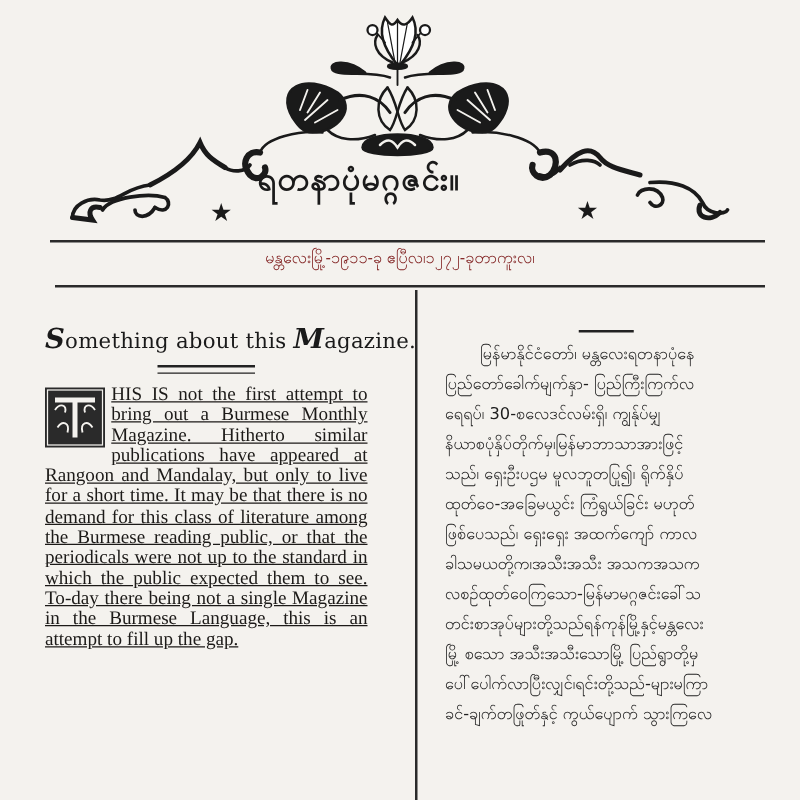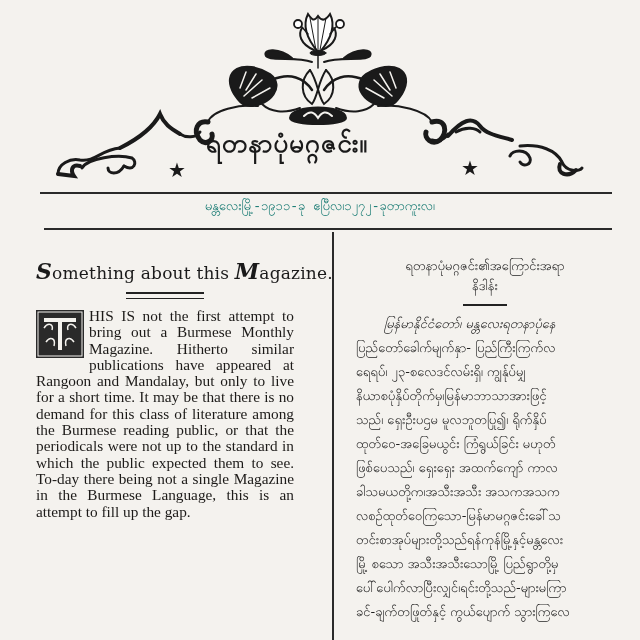--- a/index.html
+++ b/index.html
@@ -15,21 +15,21 @@
   .title-my {
     position:absolute; left:206px; top:126px;
     font-size:26px; font-weight:bold; letter-spacing:1px;
     font-family:"DejaVu Sans", sans-serif; color:#1a1a1a;
     white-space:nowrap;
   }
   .star { position:absolute; font-size:20px; color:#1a1a1a; line-height:1; }
   .rule { position:absolute; background:#2a2a2a; }
   .dateline {
     position:absolute; left:0; width:640px; top:197px; text-align:center;
-    font-family:Liberation Mono, monospace; font-size:13px; color:#0f766e;
+    font-family:Liberation Sans, sans-serif; font-size:13px; color:#7f1d1d;
     white-space:nowrap;
   }
   .col-divider { position:absolute; left:332px; top:232px; width:2px; height:408px; background:#2a2a2a; }
 
   .left-col { position:absolute; left:36px; top:258px; width:258px; }
   .article-title {
     text-align:center; font-family:"DejaVu Serif", serif;
     font-size:17px; letter-spacing:0.2px; color:#1a1a1a; white-space:nowrap;
   }
   .article-title .fancy { font-size:22px; font-weight:bold; font-style:italic; }
@@ -123,42 +123,38 @@
   <div class="rule" style="left:44px;top:228px;width:568px;height:2px;"></div>
 
   <div class="col-divider"></div>
 
   <div class="left-col">
     <div class="article-title">
       <span class="fancy">S</span><span>omething about this </span><span class="fancy">M</span><span>agazine.</span>
     </div>
     <div class="title-rule"></div>
     <div class="body-en">
-      <p style="margin:0;">
+      <p style="margin:0;text-decoration:underline;">
         <span class="dropcap">
           <svg width="48" height="48" viewBox="0 0 48 48">
             <rect x="2" y="2" width="44" height="44" fill="none" stroke="#f4f2ee" stroke-width="1"></rect>
             <path d="M8 10 L40 10 M24 10 L24 40" stroke="#f4f2ee" stroke-width="4"></path>
             <path d="M8 18 C12 12 18 14 16 20 M40 18 C36 12 30 14 32 20 M10 32 C14 26 20 28 18 36 M38 32 C34 26 28 28 30 36" stroke="#f4f2ee" stroke-width="1.5" fill="none"></path>
           </svg>
         </span><span>HIS IS not the first attempt to bring out a Burmese Monthly Magazine. Hitherto similar publications have appeared at Rangoon and Mandalay, but only to live for a short time. It may be that there is no demand for this class of literature among the Burmese reading public, or that the periodicals were not up to the standard in which the public expected them to see. To-day there being not a single Magazine in the Burmese Language, this is an attempt to fill up the gap.</span>
       </p>
     </div>
   </div>
 
   <div class="right-col">
-    <div class="my-heading">
-      <div>ရတနာပုံမဂ္ဂဇင်း၏အကြောင်းအရာ</div>
-      <div>နိဒါန်း</div>
-    </div>
     <div class="my-rule"></div>
     <div class="body-my">
-      <p style="text-indent:28px;font-style:italic;">မြန်မာနိုင်ငံတော်၊ မန္တလေးရတနာပုံနေ</p>
+      <p style="text-indent:28px;">မြန်မာနိုင်ငံတော်၊ မန္တလေးရတနာပုံနေ</p>
       <p>ပြည်တော်ခေါက်မျက်နှာ- ပြည်ကြီးကြက်လ</p>
-      <p>ရေရပ်၊ ၂၃-စလေဒင်လမ်းရှိ၊ ကျွန်ုပ်မျှ</p>
+      <p>ရေရပ်၊ 30-စလေဒင်လမ်းရှိ၊ ကျွန်ုပ်မျှ</p>
       <p>နိယာစပုံနှိပ်တိုက်မှ၊မြန်မာဘာသာအားဖြင့်</p>
       <p>သည်၊ ရှေးဦးပဌမ မူလဘူတပြု၍၊ ရိုက်နှိပ်</p>
       <p>ထုတ်ဝေ-အခြေမယွင်း ကြံရွယ်ခြင်း မဟုတ်</p>
       <p>ဖြစ်ပေသည်၊ ရှေးရှေး အထက်ကျော် ကာလ</p>
       <p>ခါသမယတို့က၊အသီးအသီး အသကအသက</p>
       <p>လစဉ်ထုတ်ဝေကြသော-မြန်မာမဂ္ဂဇင်းခေါ်သ</p>
       <p>တင်းစာအုပ်များတို့သည်ရန်ကုန်မြို့နှင့်မန္တလေး</p>
       <p>မြို့ စသော အသီးအသီးသောမြို့ ပြည်ရွာတို့မှ</p>
       <p>ပေါ်ပေါက်လာပြီးလျှင်၊ရင်းတို့သည်-များမကြာ</p>
       <p>ခင်-ချက်တဖြုတ်နှင့် ကွယ်ပျောက် သွားကြလေ</p>

